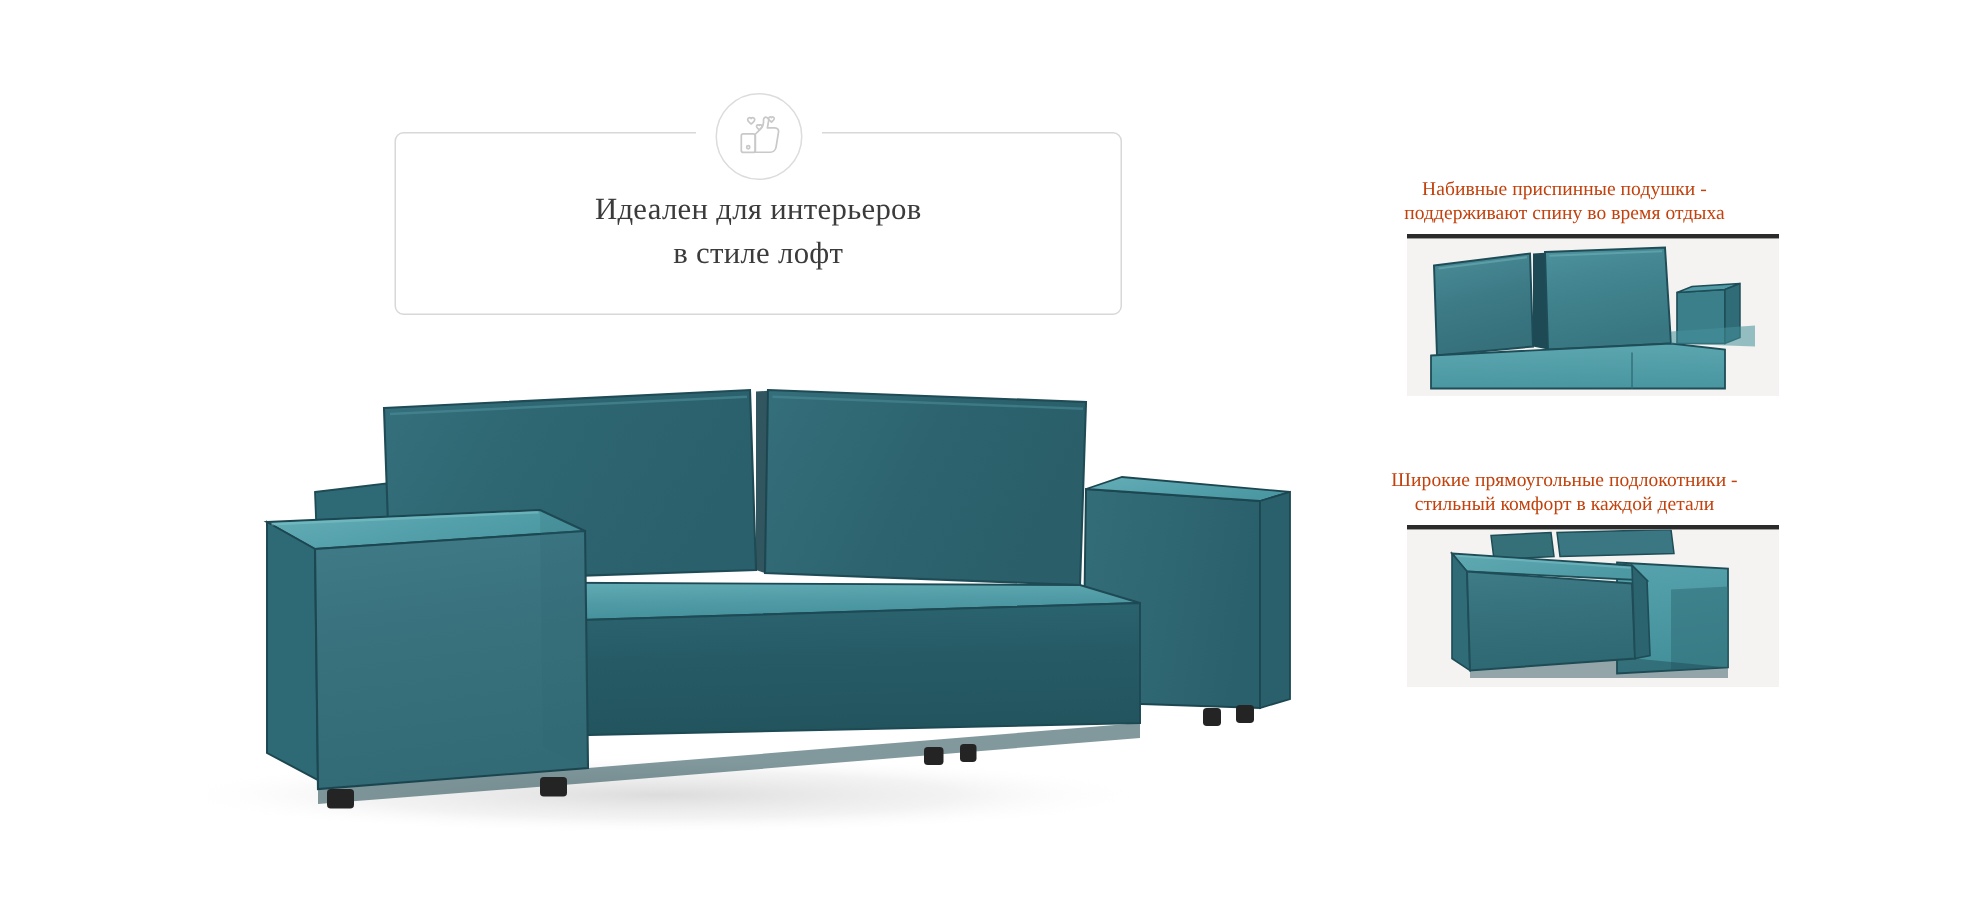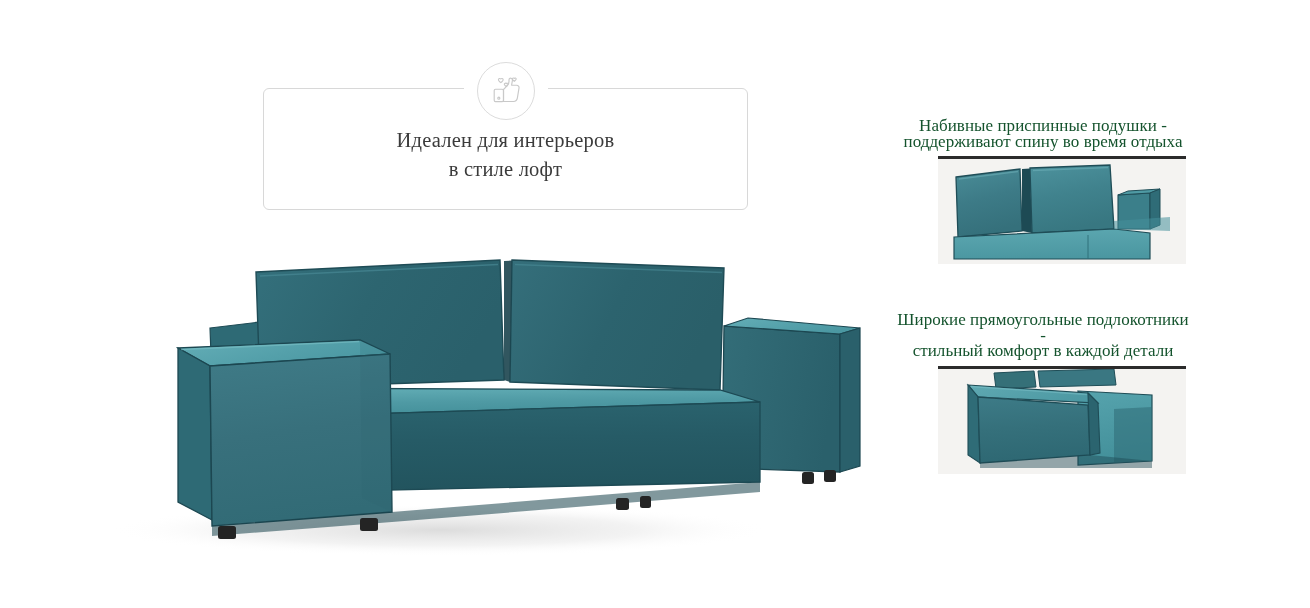--- a/index.html
+++ b/index.html
@@ -83,22 +83,22 @@
     position: absolute;
     width: 300px;
     left: 893px;
   }
   #feature-1 { top: 118px; }
   #feature-2 { top: 312px; }
 
   .feature-caption {
     width: 300px;
     text-align: center;
-    color: #14532d;
-    font-size: 17px;
+    color: #c2410c;
+    font-size: 13px;
     line-height: 15.5px;
     font-weight: 400;
     letter-spacing: 0.05px;
     white-space: pre-line;
   }
   .feature-photo {
     position: relative;
     margin: 7px 0 0 45px;
     width: 248px;
     height: 108px;

